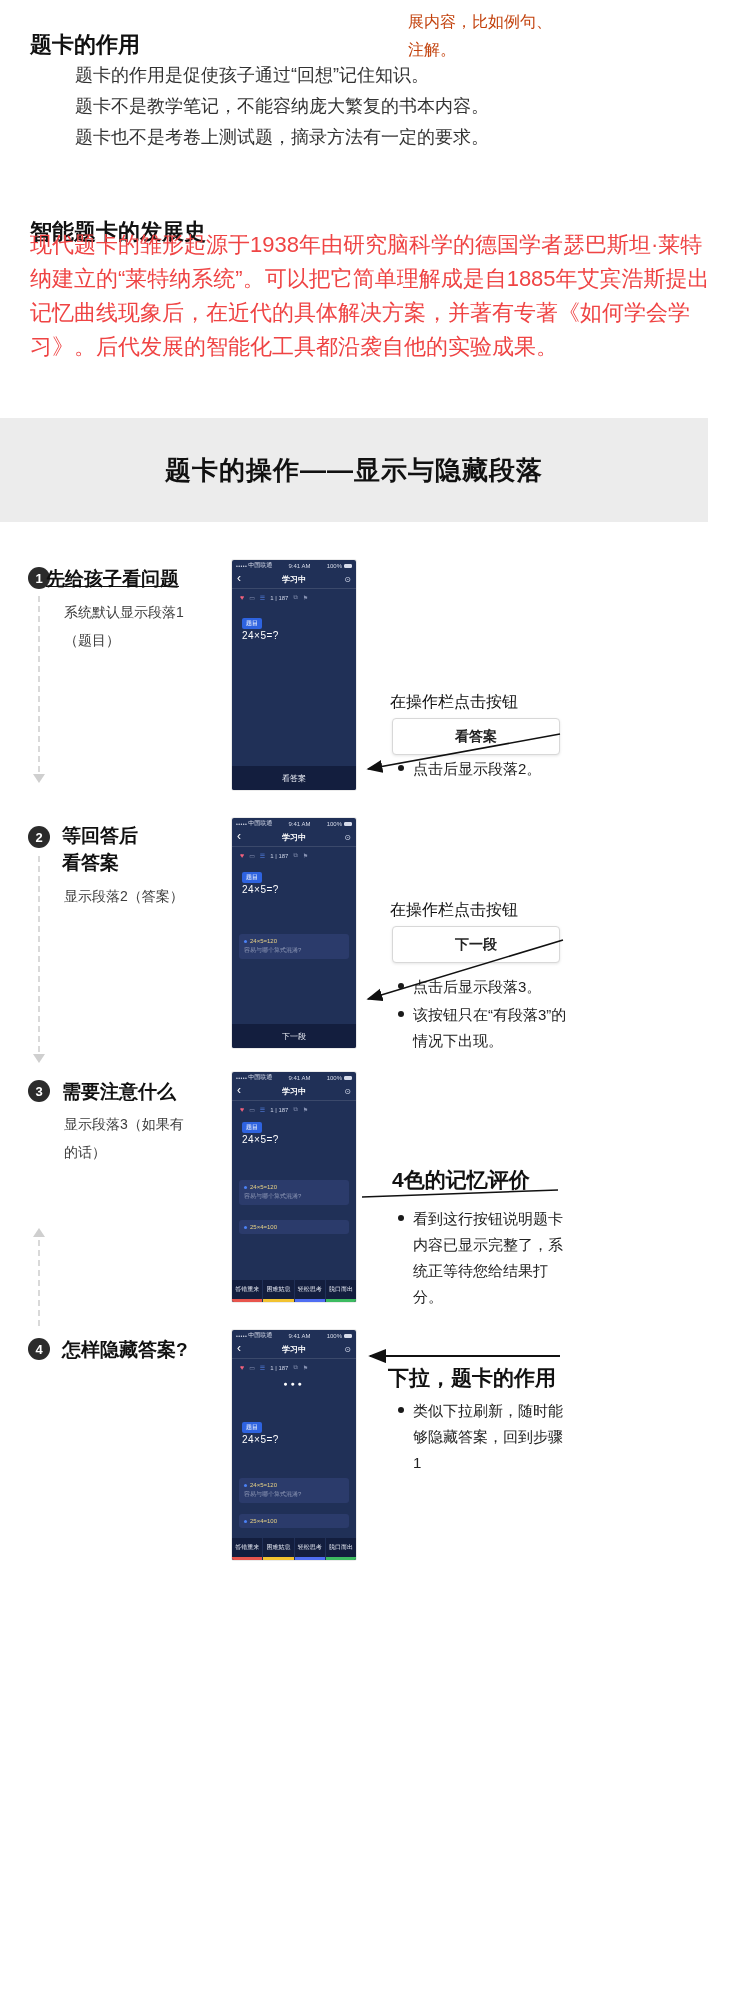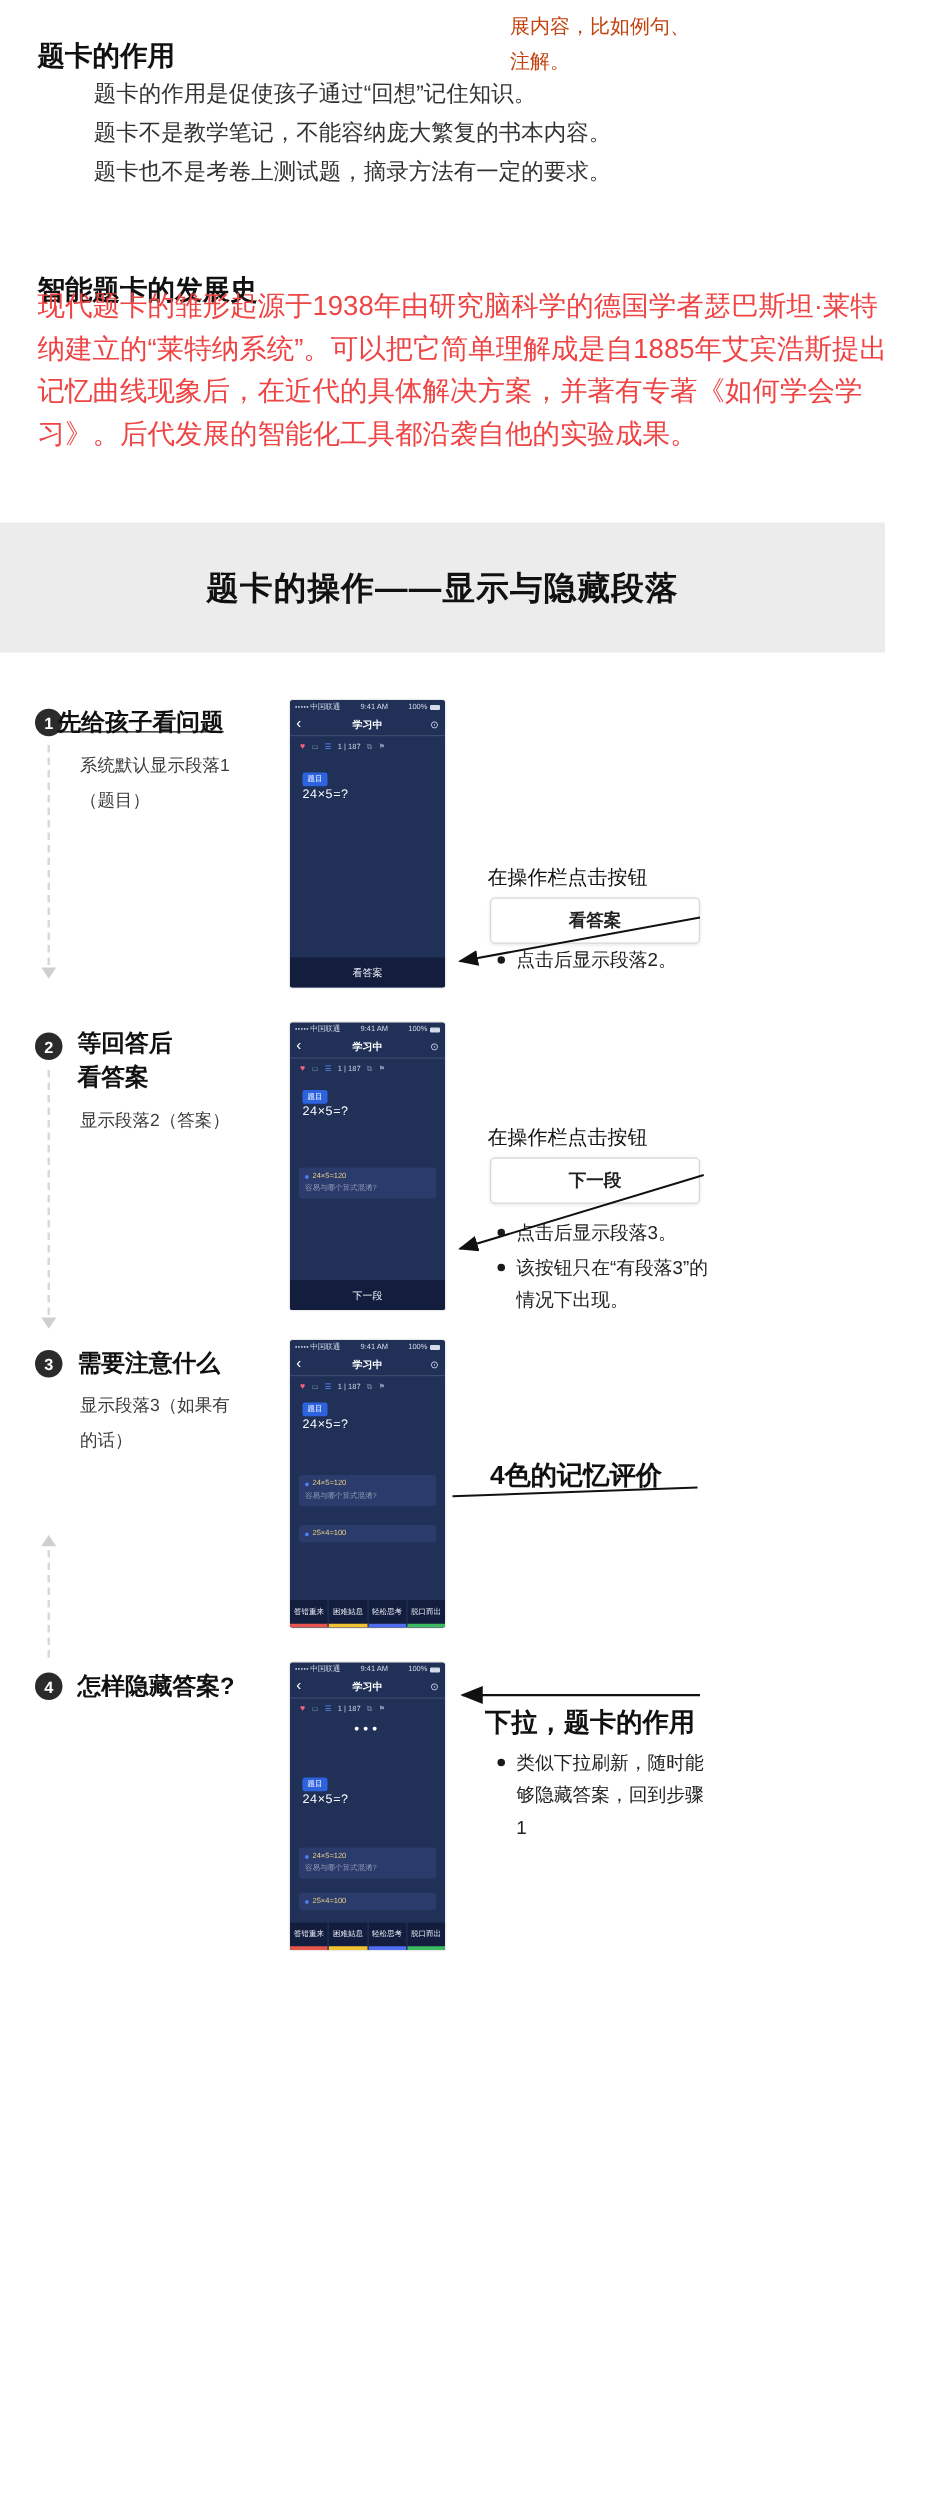--- a/index.html
+++ b/index.html
@@ -251,20 +251,24 @@
       <div class="r-item" style="border-bottom-color: rgb(79, 110, 242);">
           <span>轻松思考</span>
         </div>
       <div class="r-item" style="border-bottom-color: rgb(61, 187, 97);">
           <span>脱口而出</span>
         </div>
     </div>
   </div>
 
   <div class="abs ann-title" style="left:392px; top:1166px;">4色的记忆评价</div>
+  <div class="abs bullet" style="left:398px; top:1206px; width:178px;">
+    <span class="b-dot"></span>
+    <span class="b-text" style="width:156px;">看到这行按钮说明题卡内容已显示完整了，系统正等待您给结果打分。</span>
+  </div>
 
   <div class="phone" style="left:232px; top:1330px;">
     <div class="p-status">
       <span class="grp">
           <i class="sig"></i>
           <span>中国联通</span>
         </span>
       <span>9:41 AM</span>
       <span class="grp">
           <span>100%</span>

